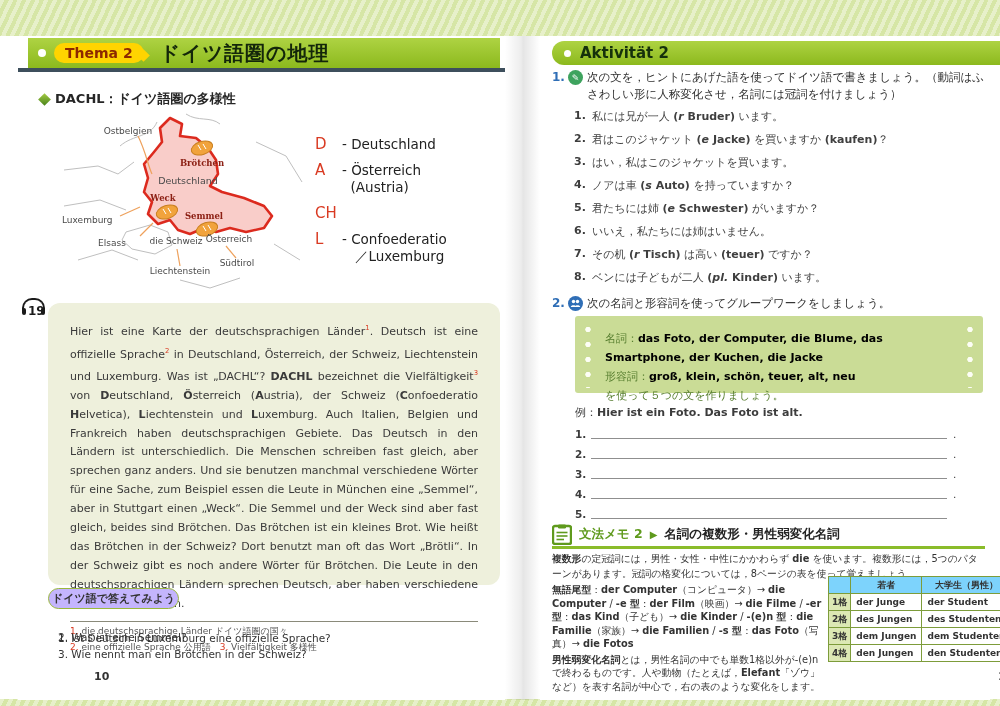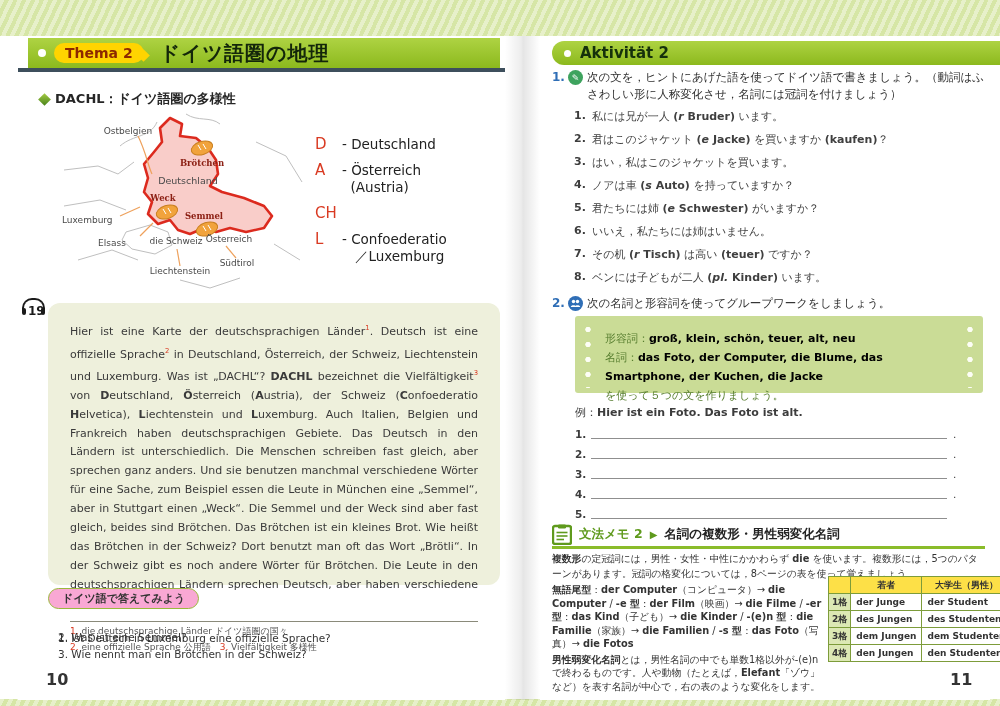--- a/index.html
+++ b/index.html
@@ -45,24 +45,24 @@
   .hp::before,.hp::after{content:"";position:absolute;bottom:-4px;width:4px;height:7px;background:#1a1a1a;border-radius:2px;}
   .hp::before{left:-2px;} .hp::after{right:-2px;}
   #l-audio .num{position:absolute;left:8px;top:6px;font-size:12px;font-weight:bold;color:#1a1a1a;}
 
   #l-readbox{position:absolute;left:30px;top:267px;width:452px;height:282px;background:#eef0dc;border-radius:12px;
     box-sizing:border-box;padding:16px 22px 8px 22px;}
   #l-para{font-size:11px;line-height:18.9px;color:#3a3a3a;text-align:justify;margin:0;}
   #l-sep{border-top:1px solid #8a8a7a;margin-top:7px;}
   .fn{font-size:9px;line-height:13px;color:#555;margin:3px 0 0 0;}
 
-  #l-qbadge{position:absolute;left:30px;top:552px;border:1.5px solid #9ab93c;border-radius:12px;background:#f9a8d4;
-    padding:2px 13px;font-size:11px;font-weight:bold;color:#333;}
+  #l-qbadge{position:absolute;left:30px;top:552px;border:1.5px solid #9ab93c;border-radius:12px;background:#c4b5fd;
+    padding:2px 3px;font-size:11px;font-weight:bold;color:#333;}
   .l-q{position:absolute;left:40px;font-size:10.5px;color:#333;}
-  .pageno{position:absolute;font-size:16px;font-weight:bold;color:#333;}
+  .pageno{position:absolute;font-size:11px;font-weight:bold;color:#333;margin-left:48px;}
 
   
   #r-header{position:absolute;left:12px;top:5px;width:466px;height:24px;border-radius:12px;
     background:linear-gradient(#aed343,#8cb91d);display:flex;align-items:center;}
   #r-header .dot{width:7px;height:7px;border-radius:50%;background:#fff;margin-left:12px;flex:none;}
   #r-header .lbl{margin-left:9px;font-size:15px;font-weight:bold;color:#15310b;}
 
   .ex-row{position:absolute;left:12px;display:flex;align-items:flex-start;}
   .num-blue{color:#2f6eb6;font-weight:bold;font-size:12px;flex:none;margin-top:1px;}
   .round-icon{width:15px;height:15px;border-radius:50%;flex:none;margin:1px 4px 0 3px;display:flex;align-items:center;justify-content:center;}
@@ -88,21 +88,21 @@
   #r-memo-head .arrow{color:#5f9a1d;font-size:10px;margin:0 7px;}
   #r-memo-head .ttl{font-weight:bold;font-size:12.5px;color:#222;}
   #r-memo-line{position:absolute;left:12px;top:510px;width:433px;height:2.5px;background:#8abc2a;}
   .memo-p{font-size:9.8px;color:#333;margin:0;}
   #r-para1{position:absolute;left:12px;top:516px;width:433px;line-height:14.5px;}
   #r-cols{position:absolute;left:12px;top:547px;width:270px;line-height:13.5px;}
   #r-cols p{margin:0 0 2px 0;}
 
   #r-table{position:absolute;left:288px;top:540px;border-collapse:collapse;font-size:9px;}
   #r-table td,#r-table th{border:1.5px solid #7d9c3a;padding:1.5px 5px;font-weight:bold;color:#333;white-space:nowrap;text-align:left;}
-  #r-table .hd{background:#fde047;text-align:center;}
+  #r-table .hd{background:#7dd3fc;text-align:center;}
   #r-table .case{background:#dce8b4;padding:1.5px 3px;}
 </style>
 </head>
 <body>
 
 <div id="stripe-top" class="stripes"></div>
 <div id="stripe-bottom" class="stripes"></div>
 
 <div id="page-left" class="page">
 
@@ -253,22 +253,22 @@
         <path d="M0.8,8 C0.8,5.6 6.2,5.6 6.2,8 Z" fill="#fff"></path>
           <path d="M4.8,8 C4.8,5.6 10.2,5.6 10.2,8 Z" fill="#fff"></path>
       </svg>
     </span>
     <div class="instr">次の名詞と形容詞を使ってグループワークをしましょう。</div>
   </div>
 
   <div id="r-hintbox">
     <div id="dots-l" class="dotsCol"></div>
     <div id="dots-r" class="dotsCol"></div>
+    <div><span style="color: rgb(86, 125, 46);">名詞：</span><span style="font-weight: bold;">das Foto, der Computer, die Blume, das Smartphone, der Kuchen, die Jacke</span></div>
     <div><span style="color: rgb(86, 125, 46);">形容詞：</span><span style="font-weight: bold;">groß, klein, schön, teuer, alt, neu</span></div>
-    <div><span style="color: rgb(86, 125, 46);">名詞：</span><span style="font-weight: bold;">das Foto, der Computer, die Blume, das Smartphone, der Kuchen, die Jacke</span></div>
     <div><span style="color: rgb(86, 125, 46);">を使って５つの文を作りましょう。</span></div>
   </div>
 
   <div id="r-example"><span>例：</span><span style="font-weight: bold;">Hier ist ein Foto. Das Foto ist alt.</span></div>
 
   <div class="blank-row" style="top:390px;">
     <span class="bnum">1.</span>
     <span class="blank-line"></span>
     <span>.</span>
   </div>

